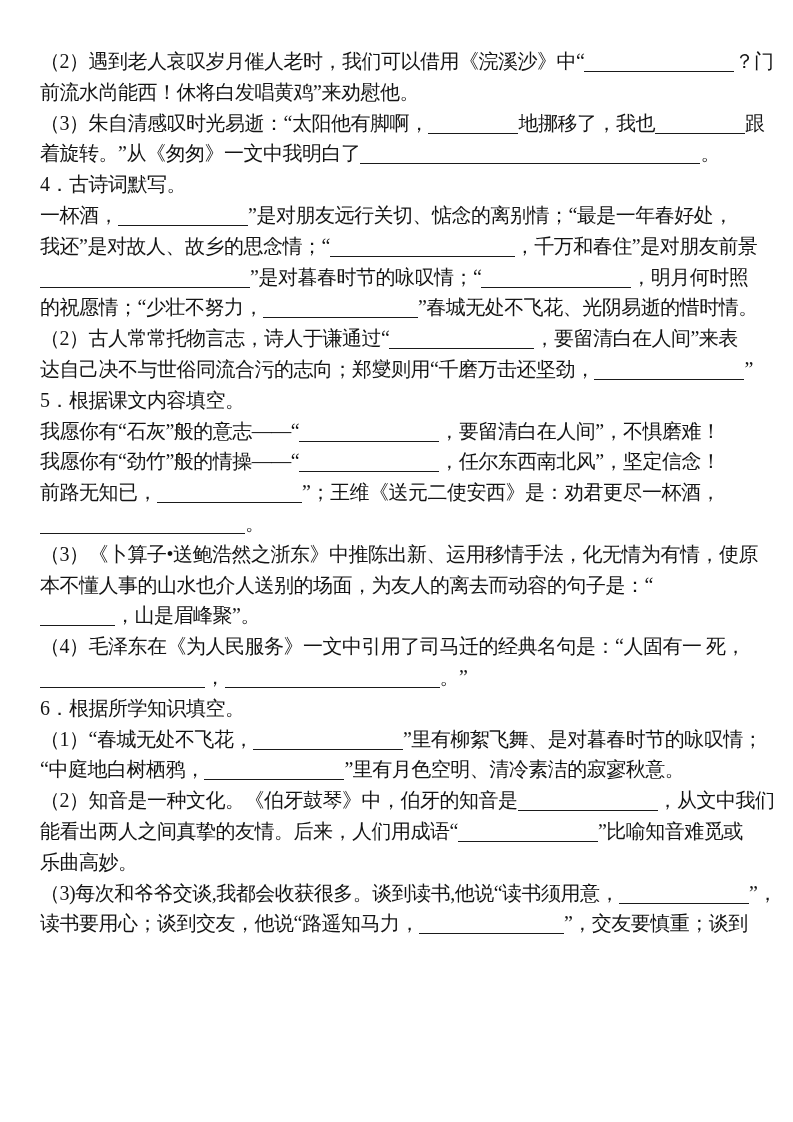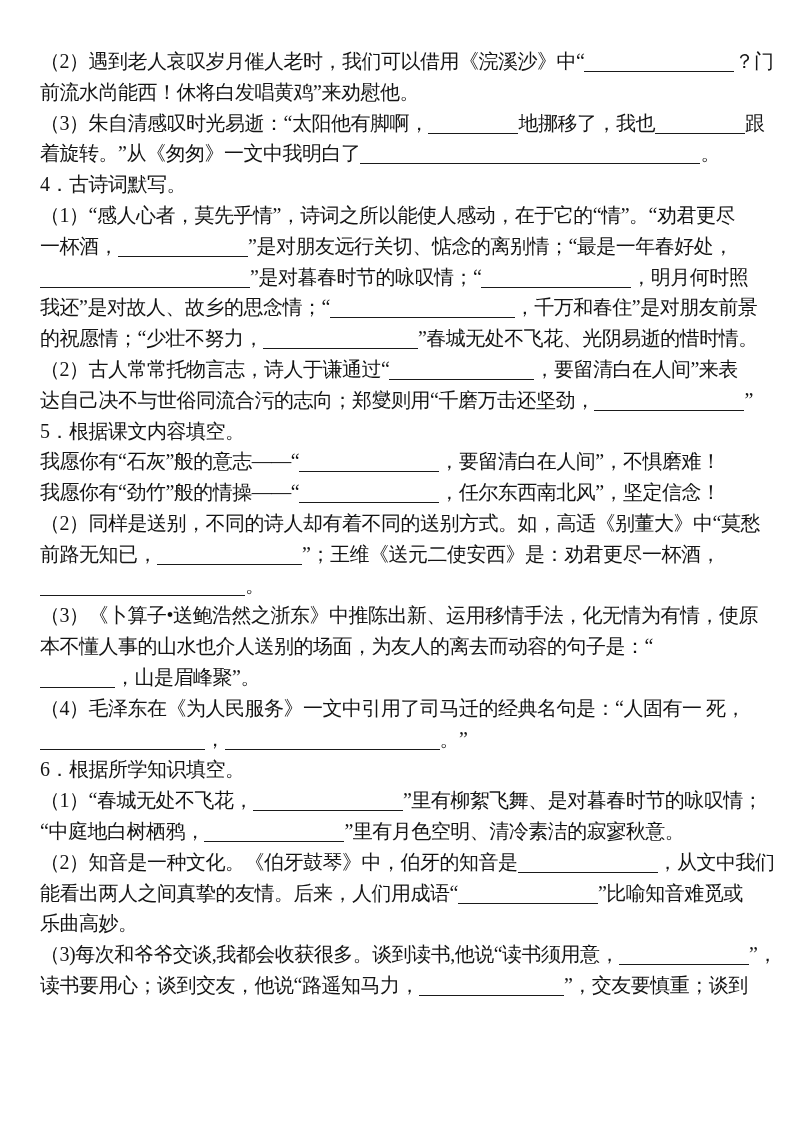--- a/index.html
+++ b/index.html
@@ -42,31 +42,29 @@
 </head>
 <body>
 
 <div class="sheet">
   <div id="doc-lines">
       <div class="line"><span class="run">（2）遇到老人哀叹岁月催人老时，我们可以借用《浣溪沙》中“</span><span class="blank" style="width: 150px;"></span><span class="run">？门</span></div>
       <div class="line"><span class="run">前流水尚能西！休将白发唱黄鸡”来劝慰他。</span></div>
       <div class="line"><span class="run">（3）朱自清感叹时光易逝：“太阳他有脚啊，</span><span class="blank" style="width: 90px;"></span><span class="run">地挪移了，我也</span><span class="blank" style="width: 90px;"></span><span class="run">跟</span></div>
       <div class="line"><span class="run">着旋转。”从《匆匆》一文中我明白了</span><span class="blank" style="width: 340px;"></span><span class="run">。</span></div>
       <div class="line"><span class="run">4．古诗词默写。</span></div>
-      <div class="line"><span class="run">（1）“感人心者，莫先乎情”，诗词之所以能使人感动，在于它的“情”。“劝君更尽</span></div>
       <div class="line"><span class="run">一杯酒，</span><span class="blank" style="width: 130px;"></span><span class="run">”是对朋友远行关切、惦念的离别情；“最是一年春好处，</span></div>
+      <div class="line"><span class="run">我还”是对故人、故乡的思念情；“</span><span class="blank" style="width: 185px;"></span><span class="run">，千万和春住”是对朋友前景</span></div>
       <div class="line"><span class="blank" style="width: 210px;"></span><span class="run">”是对暮春时节的咏叹情；“</span><span class="blank" style="width: 150px;"></span><span class="run">，明月何时照</span></div>
-      <div class="line"><span class="run">我还”是对故人、故乡的思念情；“</span><span class="blank" style="width: 185px;"></span><span class="run">，千万和春住”是对朋友前景</span></div>
       <div class="line"><span class="run">的祝愿情；“少壮不努力，</span><span class="blank" style="width: 155px;"></span><span class="run">”春城无处不飞花、光阴易逝的惜时情。</span></div>
       <div class="line"><span class="run">（2）古人常常托物言志，诗人于谦通过“</span><span class="blank" style="width: 145px;"></span><span class="run">，要留清白在人间”来表</span></div>
       <div class="line"><span class="run">达自己决不与世俗同流合污的志向；郑燮则用“千磨万击还坚劲，</span><span class="blank" style="width: 150px;"></span><span class="run">”</span></div>
       <div class="line"><span class="run">5．根据课文内容填空。</span></div>
       <div class="line"><span class="run">我愿你有“石灰”般的意志——“</span><span class="blank" style="width: 140px;"></span><span class="run">，要留清白在人间”，不惧磨难！</span></div>
       <div class="line"><span class="run">我愿你有“劲竹”般的情操——“</span><span class="blank" style="width: 140px;"></span><span class="run">，任尔东西南北风”，坚定信念！</span></div>
-      <div class="line"><span class="run">（2）同样是送别，不同的诗人却有着不同的送别方式。如，高适《别董大》中“莫愁</span></div>
       <div class="line"><span class="run">前路无知已，</span><span class="blank" style="width: 145px;"></span><span class="run">”；王维《送元二使安西》是：劝君更尽一杯酒，</span></div>
       <div class="line"><span class="blank" style="width: 205px;"></span><span class="run">。</span></div>
       <div class="line"><span class="run">（3）《卜算子•送鲍浩然之浙东》中推陈出新、运用移情手法，化无情为有情，使原</span></div>
       <div class="line"><span class="run">本不懂人事的山水也介人送别的场面，为友人的离去而动容的句子是：“</span></div>
       <div class="line"><span class="blank" style="width: 75px;"></span><span class="run">，山是眉峰聚”。</span></div>
       <div class="line"><span class="run">（4）毛泽东在《为人民服务》一文中引用了司马迁的经典名句是：“人固有一 死，</span></div>
       <div class="line"><span class="blank" style="width: 165px;"></span><span class="run">，</span><span class="blank" style="width: 215px;"></span><span class="run">。”</span></div>
       <div class="line"><span class="run">6．根据所学知识填空。</span></div>
       <div class="line"><span class="run">（1）“春城无处不飞花，</span><span class="blank" style="width: 150px;"></span><span class="run">”里有柳絮飞舞、是对暮春时节的咏叹情；</span></div>
       <div class="line"><span class="run">“中庭地白树栖鸦，</span><span class="blank" style="width: 140px;"></span><span class="run">”里有月色空明、清冷素洁的寂寥秋意。</span></div>

